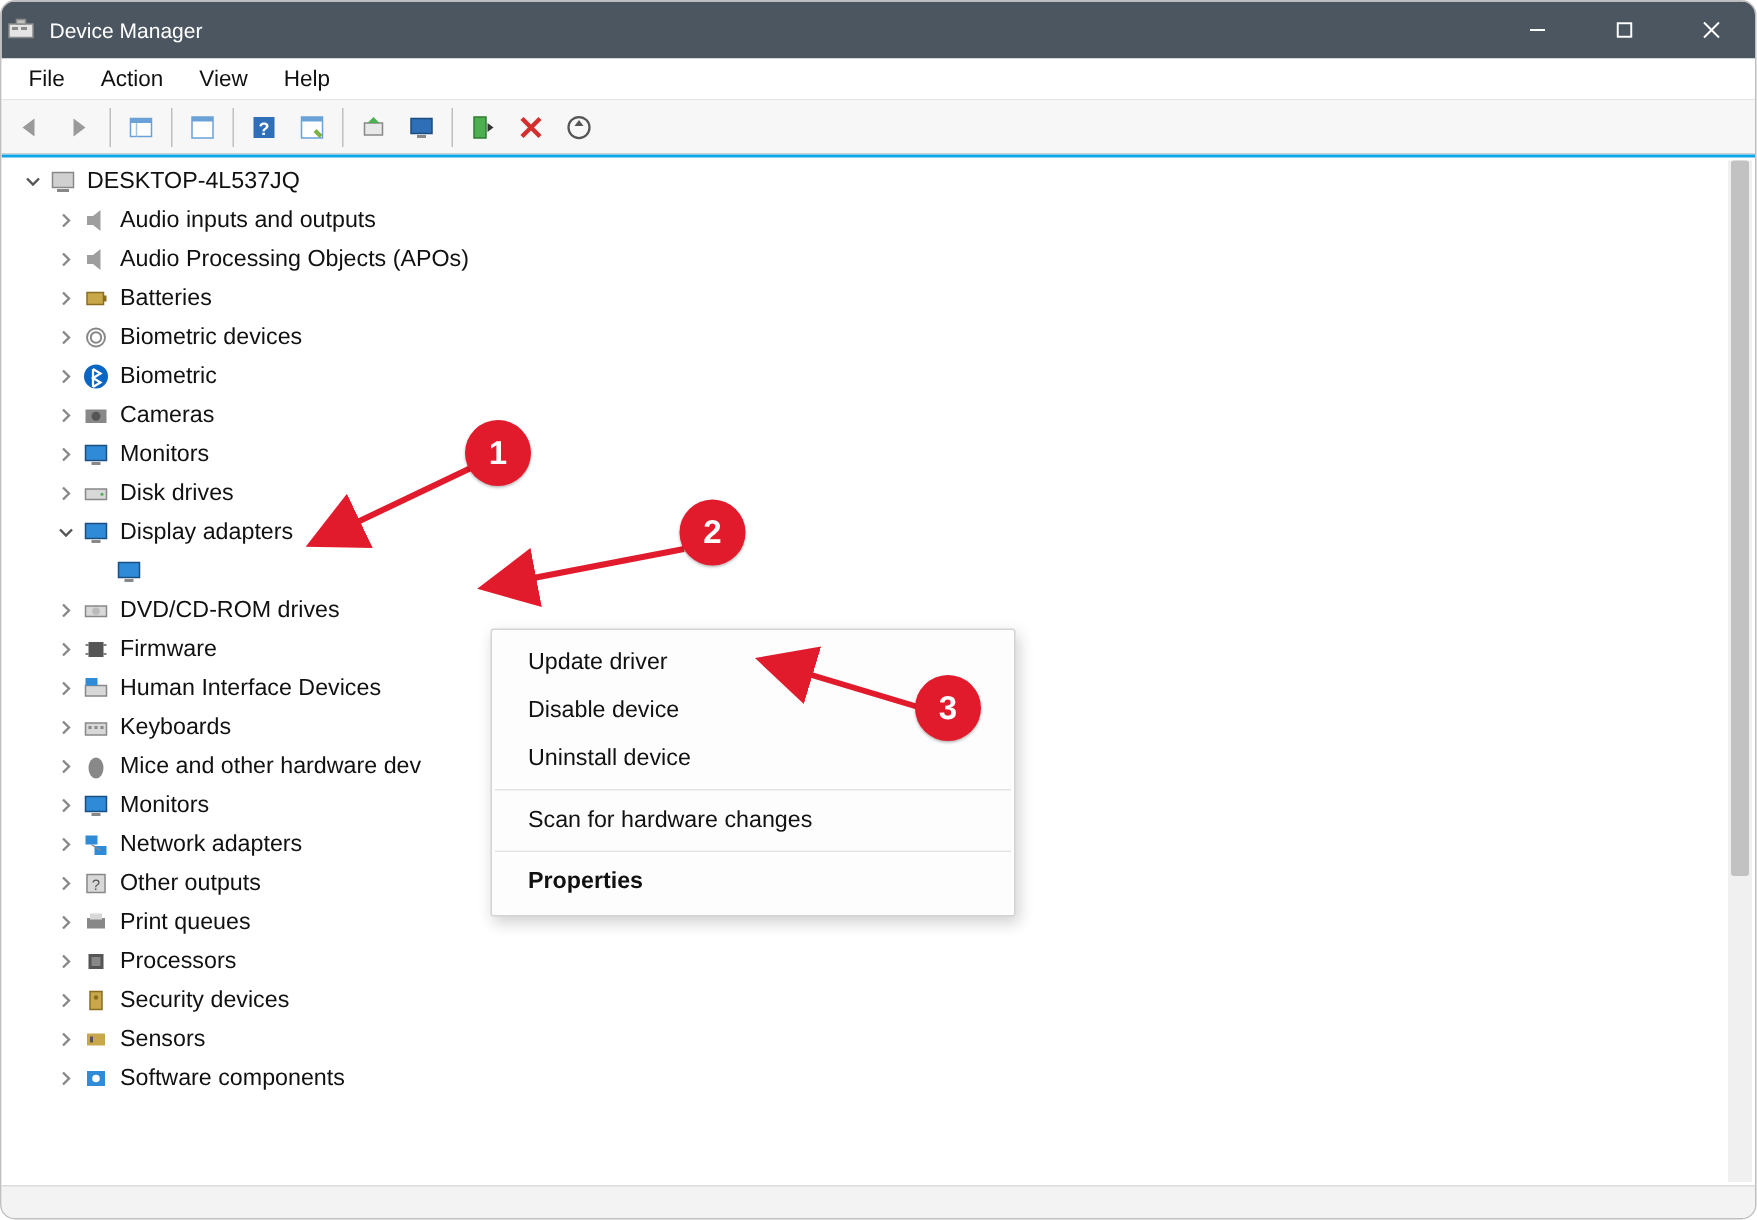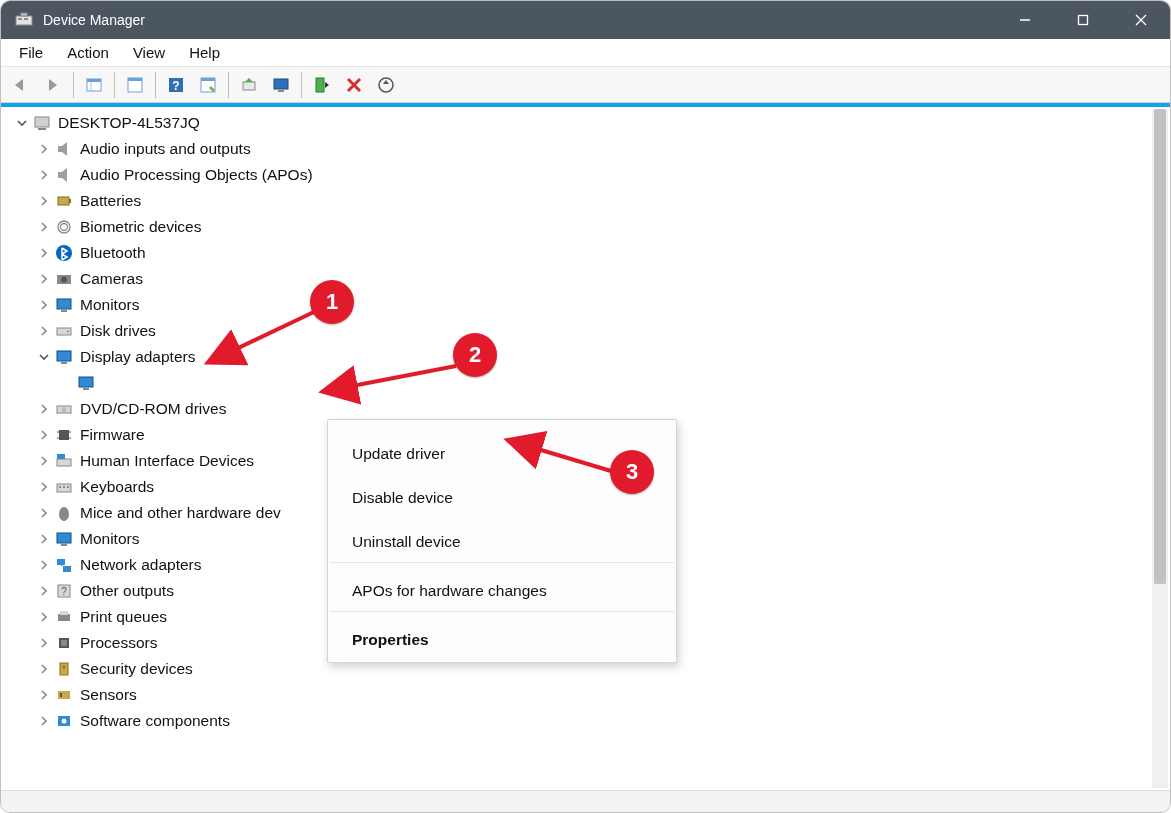--- a/index.html
+++ b/index.html
@@ -14,21 +14,21 @@
     border-radius:10px;
     overflow:hidden;
     position:relative;
   }
   
   .titlebar {
     display:flex; align-items:center;
     height:38px;
     background:#4b5661;
     color:#fff;
-    padding-left:12px;
+    padding-left:2px;
   }
   .titlebar .icon-wrap { width:22px; height:22px; display:flex; align-items:center; justify-content:center; margin-right:8px; }
   .titlebar .title { font-size:14px; }
   .titlebar .spacer { flex:1; }
   .titlebar .winbtn { width:58px; height:38px; display:flex; align-items:center; justify-content:center; }
   .titlebar svg { display:block; }
   
   .menubar {
     display:flex; align-items:center;
     height:28px;
@@ -55,21 +55,21 @@
     margin:0 1px;
   }
   .toolbar .sep { width:1px; height:26px; background:#c0c0c0; margin:0 4px; }
   .toolbar svg { display:block; }
   
   .client {
     position:absolute;
     top:102px; 
     left:0; right:0; bottom:22px;
     background:#fff;
-    border-top:4px solid #0ea5e9;
+    border-top:2px solid #0ea5e9;
   }
   .tree {
     position:absolute;
     top:2px; left:4px; right:20px; bottom:2px;
     overflow:hidden;
     background:#fff;
     border:1px solid #fff;
   }
   
   .scroll {
@@ -112,21 +112,20 @@
     background:#fdfdfd;
     border:1px solid #d4d4d4;
     box-shadow:2px 4px 10px rgba(0,0,0,.18);
     padding:6px 0;
     font-size:15.5px;
     color:#111;
     border-radius:2px;
   }
   .ctxmenu .mi {
     padding:7px 24px;
-    margin-top:12px;
   }
   .ctxmenu .msep { height:1px; background:#e5e5e5; margin:4px 2px; }
   .ctxmenu .mi.bold { font-weight:600; }
   
   .overlay { position:absolute; inset:0; pointer-events:none; }
   .bubble {
     position:absolute;
     width:44px; height:44px;
     border-radius:50%;
     background:#e21b2c;
@@ -336,21 +335,21 @@
           <svg width="10" height="10">
             <polyline points="3,1 7,5 3,9" fill="none" stroke="#888" stroke-width="1.6"></polyline>
           </svg>
         </span>
       <span class="ic">
           <svg width="18" height="18">
             <circle cx="9" cy="9" r="8" fill="#0a66c2"></circle>
             <path d="M7 4 L12 7 L7 10 L12 13 L7 16 M7 4 L7 16" fill="none" stroke="#fff" stroke-width="1.5"></path>
           </svg>
         </span>
-      <span>Bluetooth</span>
+      <span>Biometric</span>
     </div>
 
     <div class="row indent1">
       <span class="expander">
           <svg width="10" height="10">
             <polyline points="3,1 7,5 3,9" fill="none" stroke="#888" stroke-width="1.6"></polyline>
           </svg>
         </span>
       <span class="ic">
           <svg width="18" height="18">
@@ -621,21 +620,21 @@
   <div class="scroll">
     <div class="thumb"></div>
   </div>
 </div>
 
 <div class="ctxmenu">
   <div class="mi">Update driver</div>
   <div class="mi">Disable device</div>
   <div class="mi">Uninstall device</div>
   <div class="msep"></div>
-  <div class="mi">APOs for hardware changes</div>
+  <div class="mi">Scan for hardware changes</div>
   <div class="msep"></div>
   <div class="mi bold">Properties</div>
 </div>
 
 <div class="statusbar"></div>
 
 <div class="overlay">
   <svg width="1171" height="813" style="position:absolute;inset:0">
     <defs>
       <marker id="ah" markerWidth="10" markerHeight="10" refX="8" refY="5" orient="auto">

